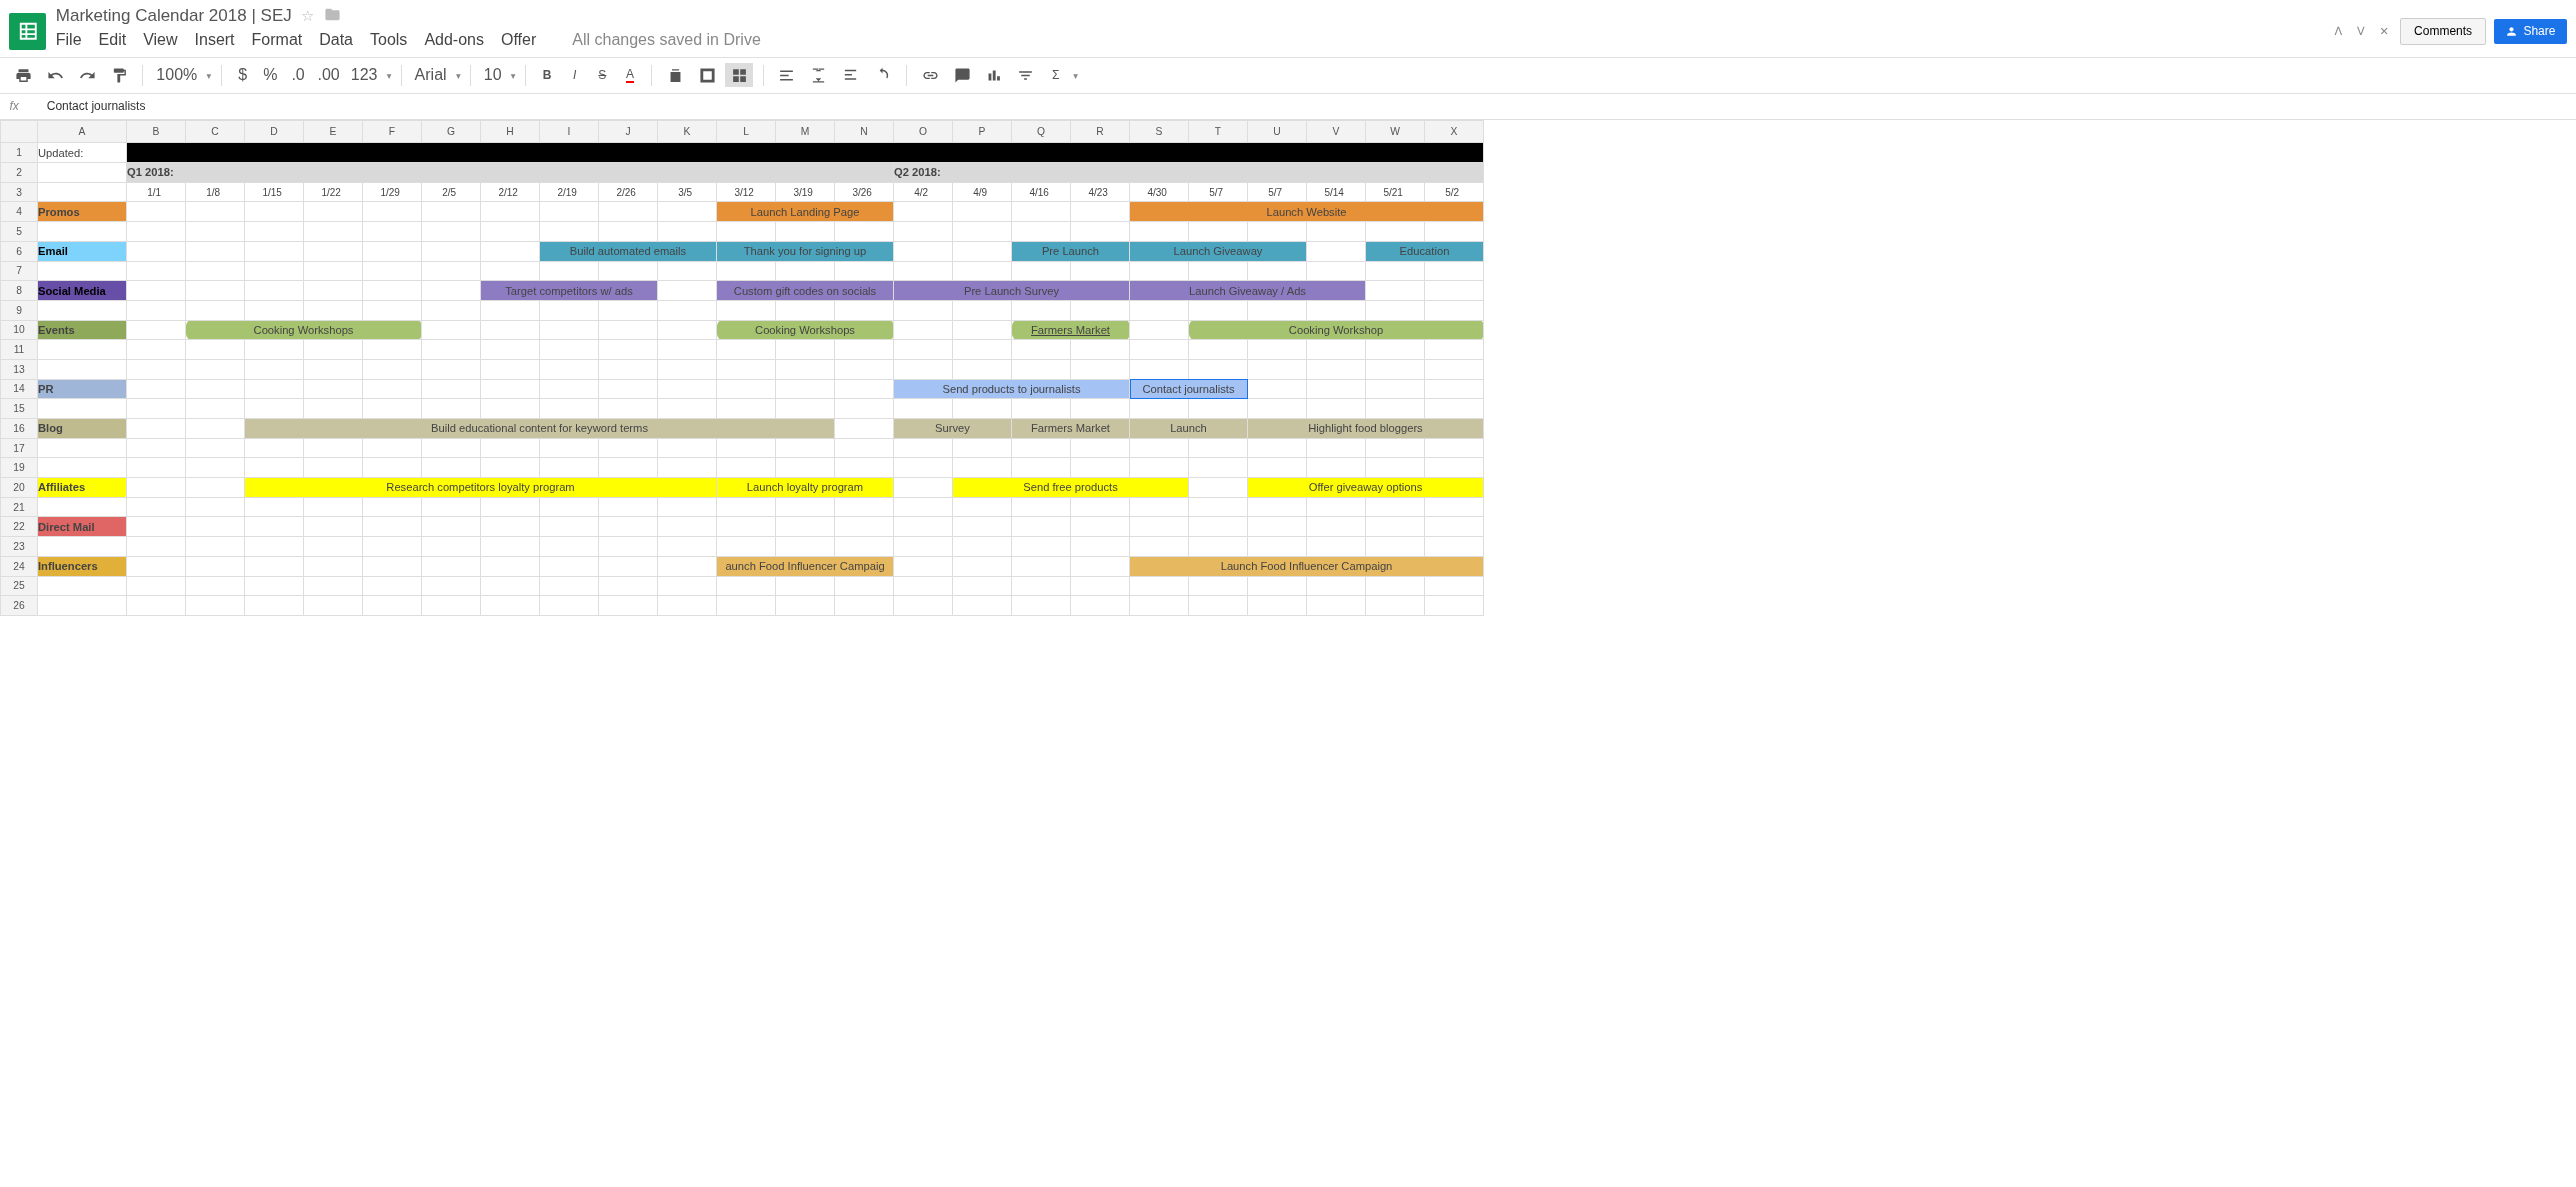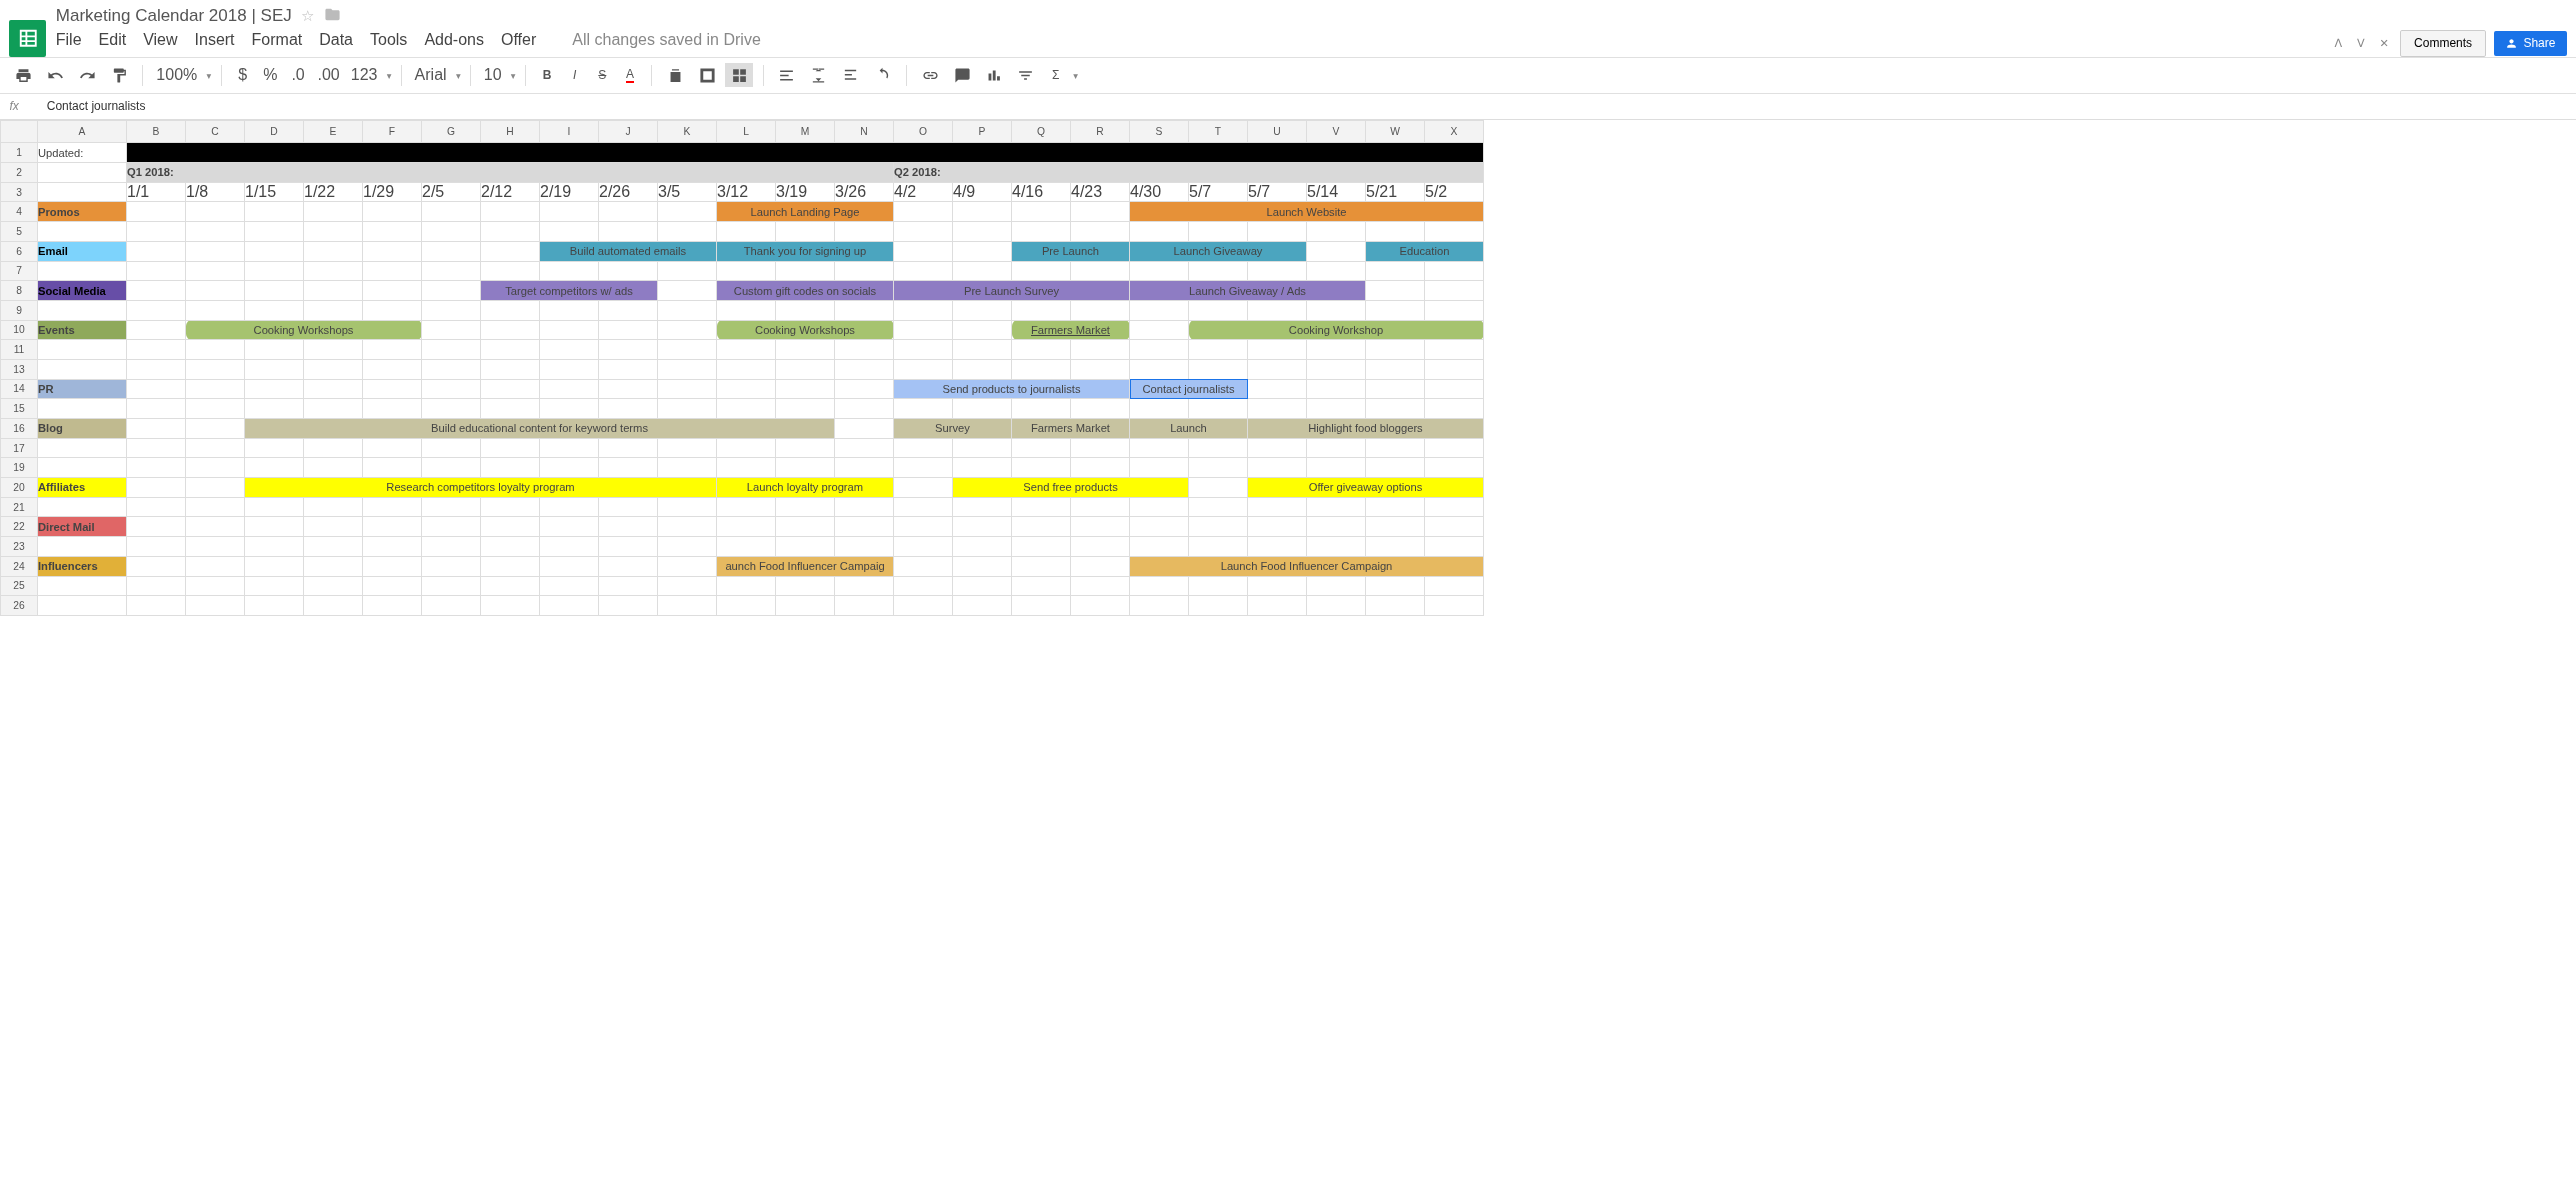--- a/index.html
+++ b/index.html
@@ -1,19 +1,19 @@
 <!DOCTYPE html>
 <html style="font-size:15px"><head>
 <meta charset="utf-8">
 <style>
 * { box-sizing: border-box; margin: 0; padding: 0; }
 body { font-family: Arial, sans-serif; font-size: 12px; background: #fff; color: #444; overflow: hidden; }
 
 
-.titlebar { display: flex; align-items: flex-end; padding: 5.6px 9.4px 0 9.4px; border-bottom: none; }
+.titlebar { display: flex; align-items: center; padding: 5.6px 9.4px 0 9.4px; border-bottom: none; }
 .sheets-logo { width: 37px; height: 37px; background: #0f9d58; border-radius: 1.9px; display: flex; align-items: center; justify-content: center; margin-right: 9.4px; }
 .sheets-logo svg { width: 22.5px; height: 22.5px; fill: #fff; }
 .doc-info { flex: 1; }
 .doc-title-row { display: flex; align-items: center; gap: 9.4px; }
 .doc-title { font-size: 17px; color: #555; }
 .star-icon, .folder-icon { color: #bbb; font-size: 15px; }
 .menubar { display: flex; gap: 17px; align-items: center; padding: 5.6px 0 7.5px 0; font-size: 16px; color: #444; }
 .menubar .save-status { color: #888; margin-left: 19px; }
 .titlebar-right { display: flex; align-items: center; gap: 7.5px; }
 .collapse-caret { color: #888; font-size: 11.2px; padding: 3.7px; }
@@ -40,21 +40,21 @@
 .grid .col-head { background: #f3f3f3; font-weight: normal; color: #555; text-align: center; font-size: 10.3px; height: 22.5px; }
 .grid .row-head { background: #f3f3f3; font-weight: normal; color: #555; text-align: center; width: 37px; font-size: 10.3px; }
 .grid .corner { background: #f3f3f3; width: 37px; }
 .cell { font-size: 11.2px; padding: 1.9px 3.7px; text-align: center; overflow: hidden; white-space: nowrap; }
 .cell-left { text-align: left; }
 .cell-right { text-align: right; }
 .bold { font-weight: bold; margin-left: 41px; }
 
 .row-black td.data { background: #000; }
 .row-quarter td.data { background: #d9d9d9; }
-.date-row td.data { text-align: left; font-size: 16px; padding-right: 3.7px; }
+.date-row td.data { text-align: center; font-size: 10px; padding-right: 3.7px; }
 
 .cat-promos { background: #e69138; }
 .cat-email { background: #7dd3fc; color: #000; }
 .cat-social { background: #674ea7; color: #000; }
 .cat-events { background: #8fa95b; }
 .cat-local { background: #b45f5c; }
 .cat-pr { background: #9fb6d9; }
 .cat-blog { background: #c0ba8f; }
 .cat-ppc { background: #f4cccc; }
 .cat-affiliates { background: #ffff00; }

